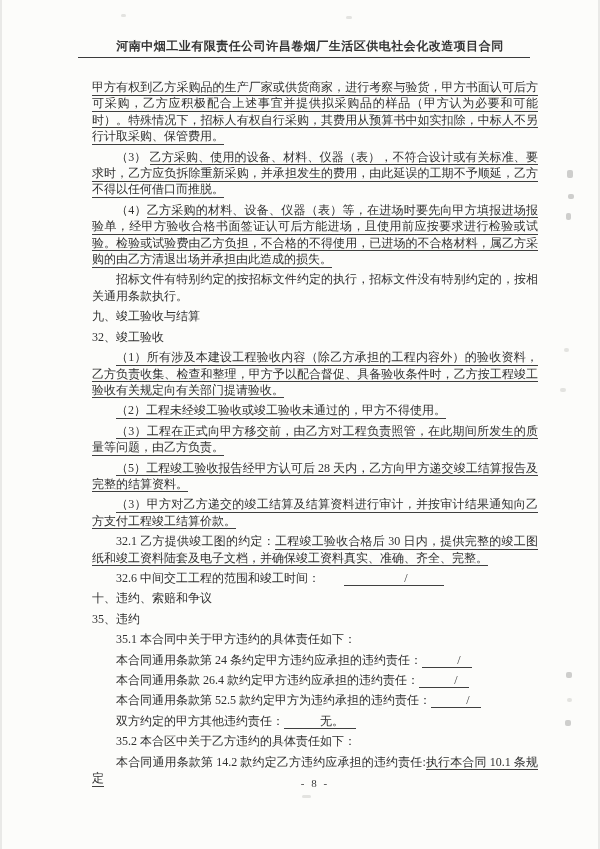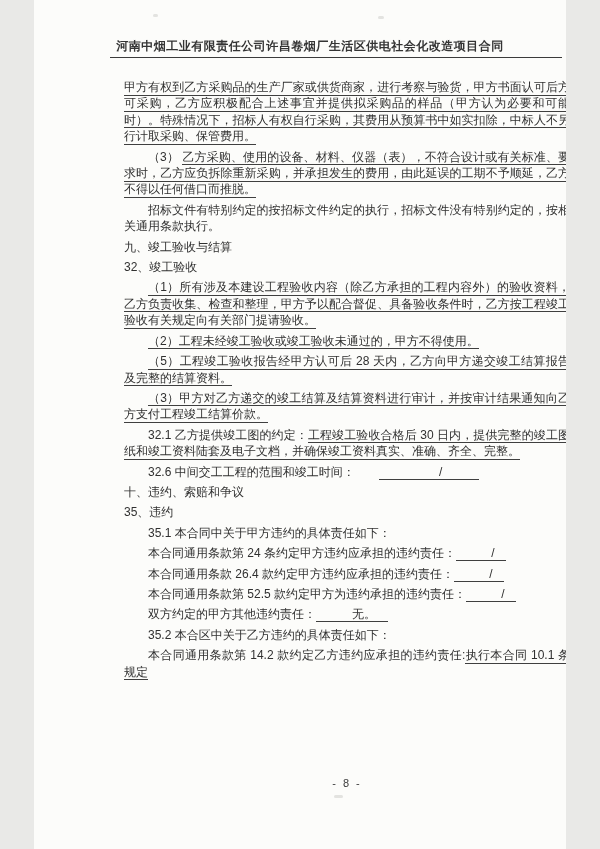--- a/index.html
+++ b/index.html
@@ -1,22 +1,22 @@
 <!DOCTYPE html>
 <html><head>
 <meta charset="utf-8">
 <style>
   html,body { margin:0; padding:0; background:#e9e9e7; }
   .page {
     position:relative;
-    width:532px; height:849px;
+    width:596px; height:849px;
     margin:0 auto;
     background:#fcfcfa;
     overflow:hidden;
-    font-family:Liberation Sans, sans-serif;
+    font-family:Liberation Serif, serif;
     color:#2e2e2e;
   }
   .header-title {
     position:absolute; top:38px; left:80px; right:60px;
     text-align:center;
     font-size:12px; font-weight:bold;
     letter-spacing:0.5px;
     color:#343434;
   }
   .header-rule {
@@ -52,25 +52,27 @@
 <body>
 
 <div class="page">
 
   <div class="header-title">河南中烟工业有限责任公司许昌卷烟厂生活区供电社会化改造项目合同</div>
   <div class="header-rule"></div>
 
   <div class="content">
       <p><span class="u">甲方有权到乙方采购品的生产厂家或供货商家，进行考察与验货，甲方书面认可后方可采购，乙方应积极配合上述事宜并提供拟采购品的样品（甲方认为必要和可能时）。特殊情况下，招标人有权自行采购，其费用从预算书中如实扣除，中标人不另行计取采购、保管费用。</span></p>
       <p class="ind"><span>（3） </span><span class="u">乙方采购、使用的设备、材料、仪器（表），不符合设计或有关标准、要求时，乙方应负拆除重新采购，并承担发生的费用，由此延误的工期不予顺延，乙方不得以任何借口而推脱。</span></p>
+      <p class="ind"><span>（4）</span><span class="u">乙方采购的材料、设备、仪器（表）等，在进场时要先向甲方填报进场报验单，经甲方验收合格书面签证认可后方能进场，且使用前应按要求进行检验或试验。检验或试验费由乙方负担，不合格的不得使用，已进场的不合格材料，属乙方采购的由乙方清退出场并承担由此造成的损失。</span></p>
       <p class="ind"><span>招标文件有特别约定的按招标文件约定的执行，招标文件没有特别约定的，按相关通用条款执行。</span></p>
       <p><span>九、竣工验收与结算</span></p>
       <p><span>32、竣工验收</span></p>
       <p class="ind"><span class="u">（1）所有涉及本建设工程验收内容（除乙方承担的工程内容外）的验收资料，乙方负责收集、检查和整理，甲方予以配合督促、具备验收条件时，乙方按工程竣工验收有关规定向有关部门提请验收。</span></p>
       <p class="ind"><span class="u">（2）工程未经竣工验收或竣工验收未通过的，甲方不得使用。</span></p>
+      <p class="ind"><span class="u">（3）工程在正式向甲方移交前，由乙方对工程负责照管，在此期间所发生的质量等问题，由乙方负责。</span></p>
       <p class="ind"><span class="u">（5）工程竣工验收报告经甲方认可后 28 天内，乙方向甲方递交竣工结算报告及完整的结算资料。</span></p>
       <p class="ind"><span class="u">（3）甲方对乙方递交的竣工结算及结算资料进行审计，并按审计结果通知向乙方支付工程竣工结算价款。</span></p>
       <p class="ind"><span>32.1 乙方提供竣工图的约定：</span><span class="u">工程竣工验收合格后 30 日内，提供完整的竣工图纸和竣工资料陆套及电子文档，并确保竣工资料真实、准确、齐全、完整。</span></p>
       <p class="ind"><span>32.6 中间交工工程的范围和竣工时间：</span><span>　　</span><span class="blank" style="width: 100px;">/</span></p>
       <p><span>十、违约、索赔和争议</span></p>
       <p><span>35、违约</span></p>
       <p class="ind"><span>35.1 本合同中关于甲方违约的具体责任如下：</span></p>
       <p class="ind"><span>本合同通用条款第 24 条约定甲方违约应承担的违约责任：</span><span class="blank" style="width: 50px;">/</span></p>
       <p class="ind"><span>本合同通用条款 26.4 款约定甲方违约应承担的违约责任：</span><span class="blank" style="width: 50px;">/</span></p>
       <p class="ind"><span>本合同通用条款第 52.5 款约定甲方为违约承担的违约责任：</span><span class="blank" style="width: 50px;">/</span></p>

